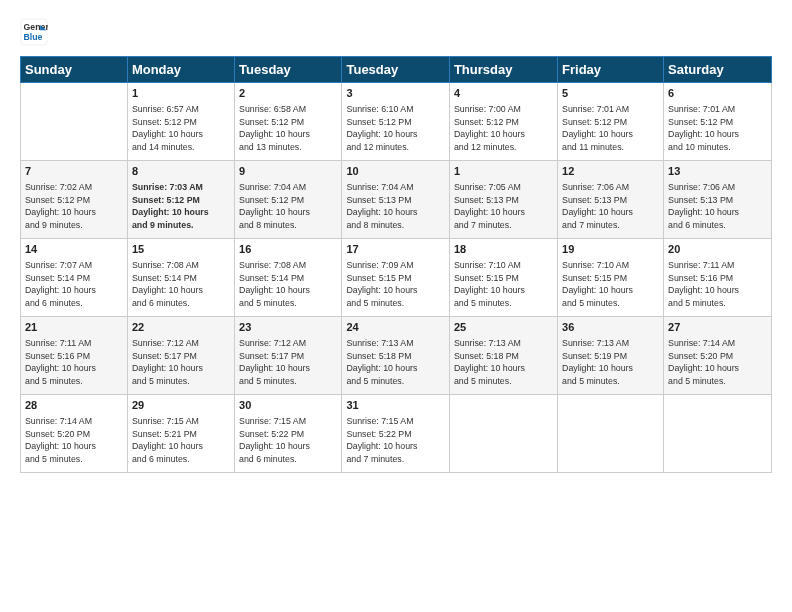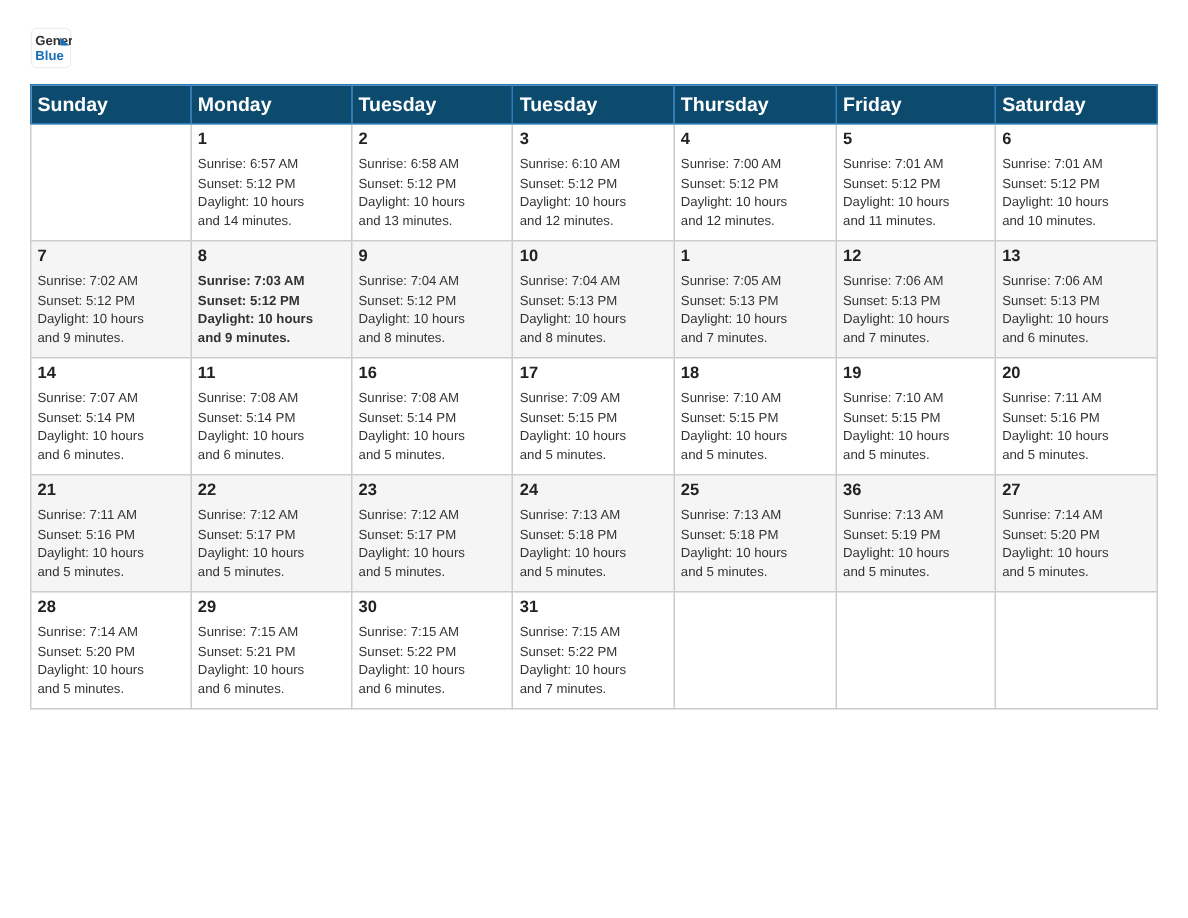--- a/index.html
+++ b/index.html
@@ -237,21 +237,21 @@
         </tr>
         <tr>
           <td>
             <span class="day-number">14</span>
             <div class="day-info" style="white-space: pre-line;">Sunrise: 7:07 AM
 Sunset: 5:14 PM
 Daylight: 10 hours
 and 6 minutes.</div>
           </td>
           <td>
-            <span class="day-number">11</span>
+            <span class="day-number">15</span>
             <div class="day-info" style="white-space: pre-line;">Sunrise: 7:08 AM
 Sunset: 5:14 PM
 Daylight: 10 hours
 and 6 minutes.</div>
           </td>
           <td>
             <span class="day-number">16</span>
             <div class="day-info" style="white-space: pre-line;">Sunrise: 7:08 AM
 Sunset: 5:14 PM
 Daylight: 10 hours

